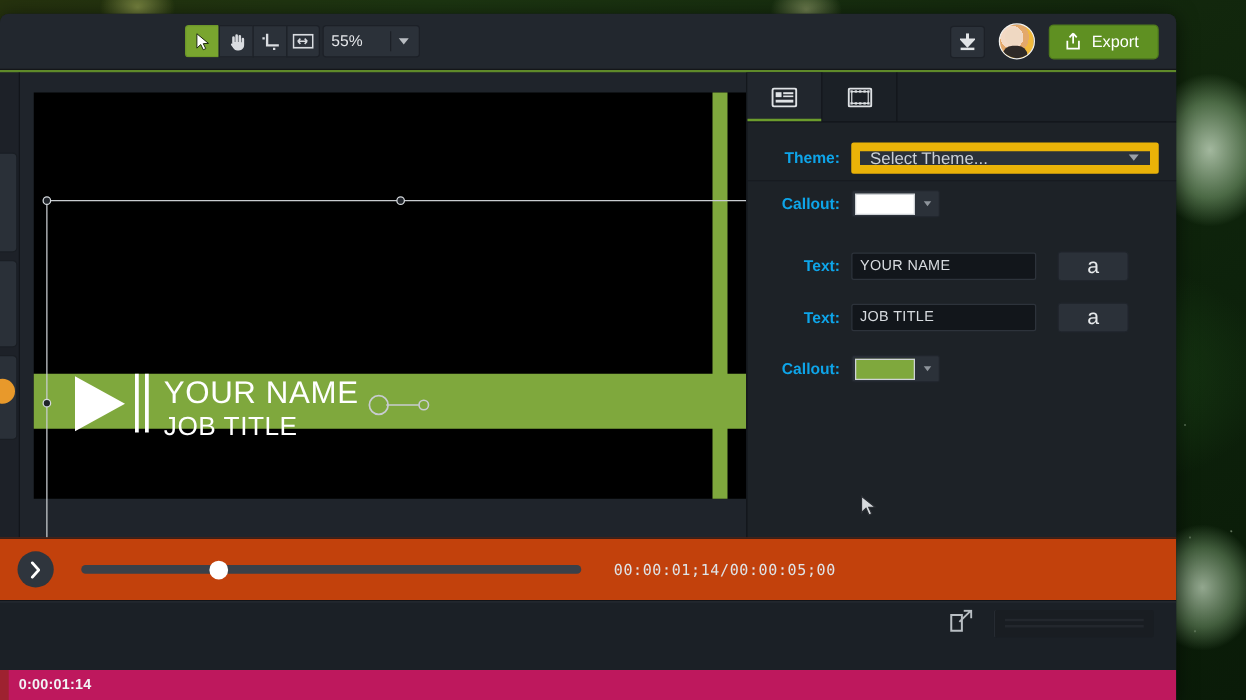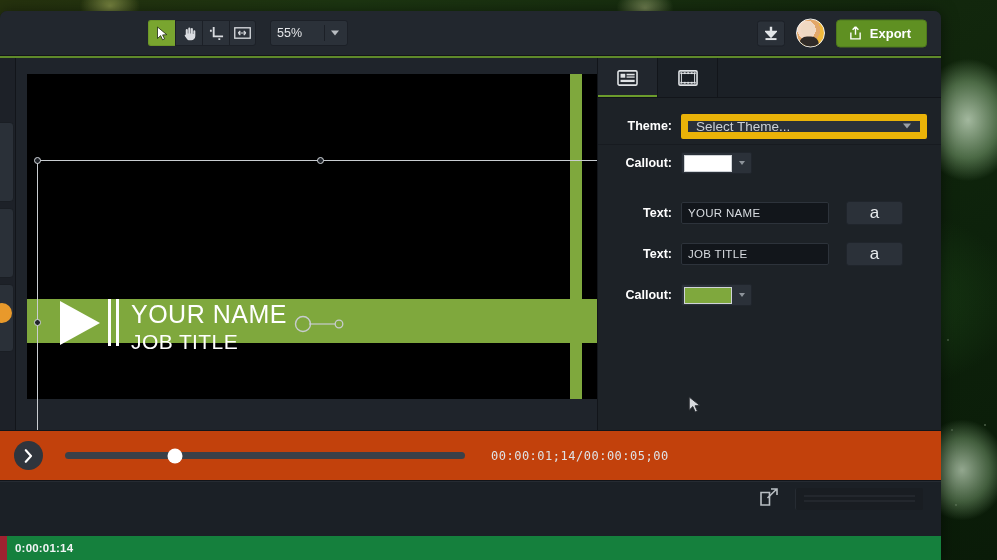--- a/index.html
+++ b/index.html
@@ -67,21 +67,21 @@
   .tool-btn{
     width:27px; height:26px;
     display:flex; align-items:center; justify-content:center;
     background:#2b3139; border:1px solid #1c2027; border-right:none;
     color:#d9dce0;
   }
   .tool-btn:first-child{ border-radius:3px 0 0 3px; }
   .tool-btn:nth-child(4){ border-right:1px solid #1c2027; border-radius:0 3px 3px 0; }
   .tool-btn.active{ background:#79a52f; border-color:#6d9729; color:#fff; }
   .zoom-select{
-    margin-left:14px;
+    margin-left:2px;
     width:78px; height:26px;
     background:#2b3139; border:1px solid #1c2027; border-radius:3px;
     display:flex; align-items:center; padding:0 6px;
     color:#e4e6e9; font-size:12.5px;
     position:relative;
   }
   .zoom-select .caret{
     position:absolute; right:8px; top:50%; transform:translateY(-50%);
     width:0;height:0;border-left:4px solid transparent;border-right:4px solid transparent;border-top:5px solid #b9bdc2;
   }
@@ -108,21 +108,21 @@
     border-radius:50%; background:#efd8c2;
   }
   .avatar::after{
     content:""; position:absolute; left:2px; bottom:0px; width:20px; height:10px;
     border-radius:8px 8px 0 0; background:#2f2a27;
   }
   .export-btn{
     height:28px; padding:0 15px 0 12px;
     background:#5f9022; border:1px solid #4f7a1c; border-radius:4px;
     display:flex; align-items:center; gap:8px;
-    color:#fff; font-size:13px; font-weight:bold;
+    color:#fff; font-size:13px; font-weight:normal;
   }
 
   
   #accent-rule{ height:2px; background:#5f8a2a; }
 
   
   #main{ display:flex; height:372px; }
 
   
   #left-rail{
@@ -209,21 +209,21 @@
     position:relative; border-bottom:1px solid #13161b;
   }
   #prop-header .ttl{ color:#f0f2f4; font-size:15px; font-weight:bold; }
   #edit-icon{ position:absolute; right:14px; top:50%; transform:translateY(-50%); color:#d9dde1; }
 
   .prow{
     display:flex; align-items:center; height:36px; padding:0 14px 0 0;
   }
   .plabel{
     width:83px; text-align:right; padding-right:9px;
-    color:#ffffff; font-size:12.5px; font-weight:bold;
+    color:#0ea5e9; font-size:12.5px; font-weight:bold;
   }
   .theme-sel{
     flex:1; height:25px; background:#2b3139; border:7px solid #eab308; border-radius:2px;
     display:flex; align-items:center; padding:0 8px;
     color:#ccd1d6; font-size:13.5px; position:relative;
   }
   .theme-sel .caret{
     position:absolute; right:9px; top:50%; transform:translateY(-50%);
     width:0;height:0;border-left:4px solid transparent;border-right:4px solid transparent;border-top:5px solid #9aa0a7;
   }
@@ -292,21 +292,21 @@
   #tl-zoom{
     position:absolute; right:18px; top:50%; transform:translateY(-50%);
     width:128px; height:22px; background:#191d22; border-radius:2px;
     border-left:1px solid #262b32;
   }
   #tl-zoom .ln{ position:absolute; left:8px; right:8px; height:2px; background:#23272d; }
   #tl-zoom .ln.a{ top:7px; } #tl-zoom .ln.b{ top:12px; }
 
   #timeline-bottom{
     position:absolute; left:0; right:0; bottom:0; height:24px;
-    background:#15803d; display:flex; align-items:center;
+    background:#be185d; display:flex; align-items:center;
   }
   #play-marker{ width:7px; height:24px; background:#9e2230; flex:none; }
   #tl-time{ margin-left:8px; color:#f2f4f6; font-size:11.5px; font-weight:bold; letter-spacing:.2px; }
 </style>
 </head>
 <body>
 
 <div id="desktop"></div>
 <div id="desktop-grain"></div>
 

